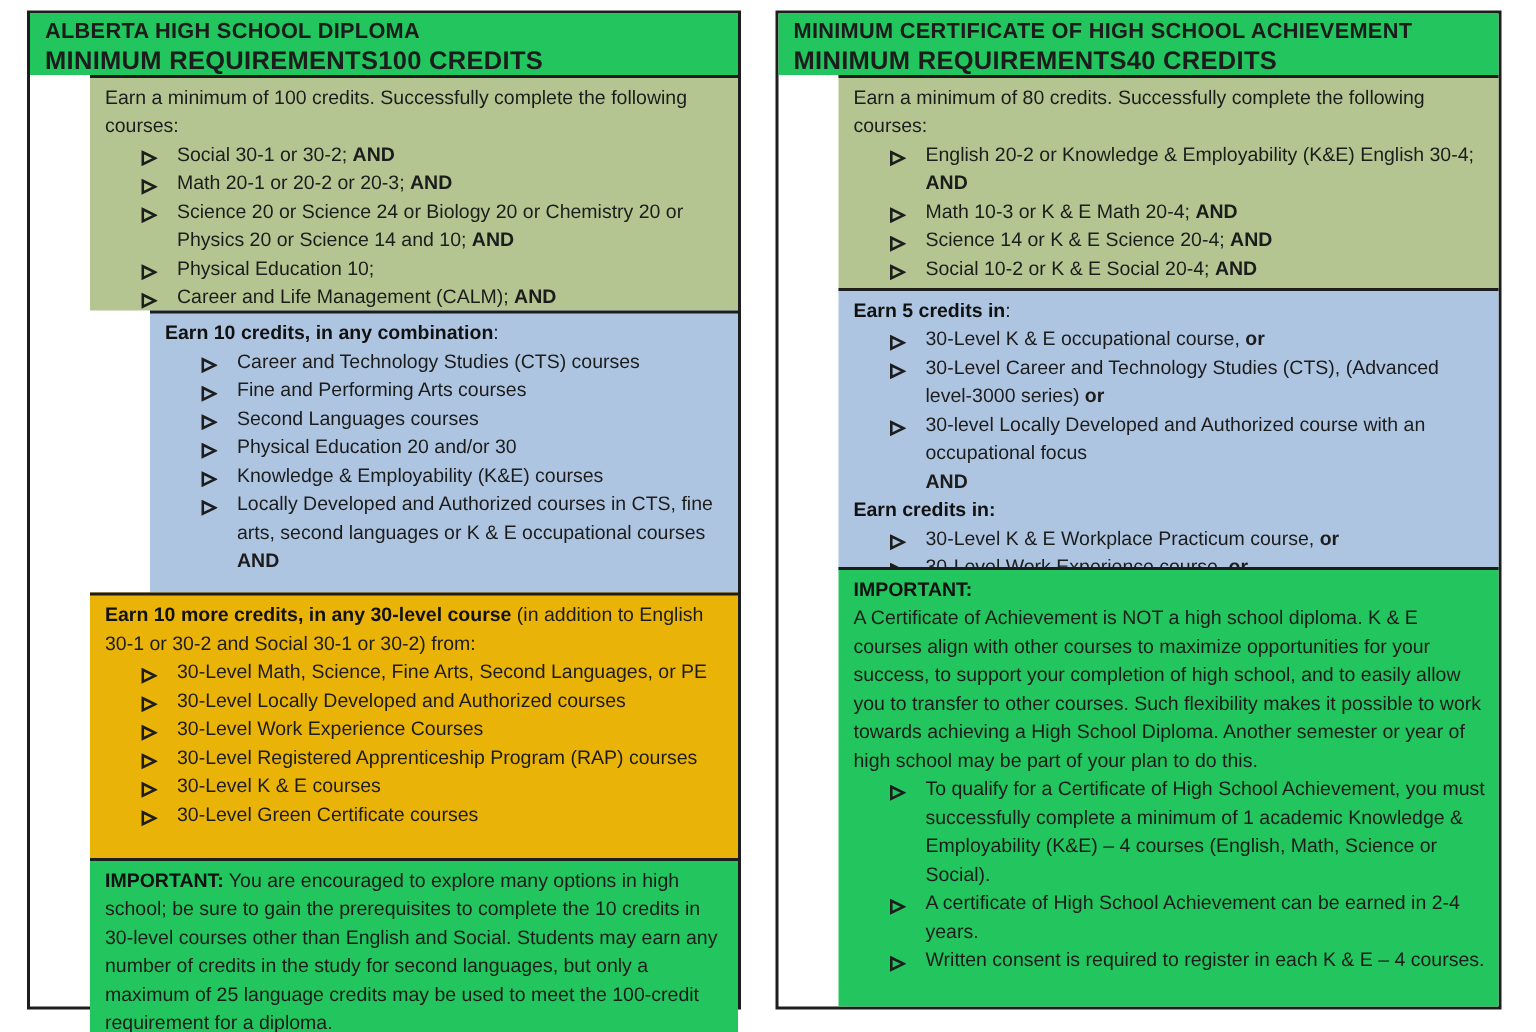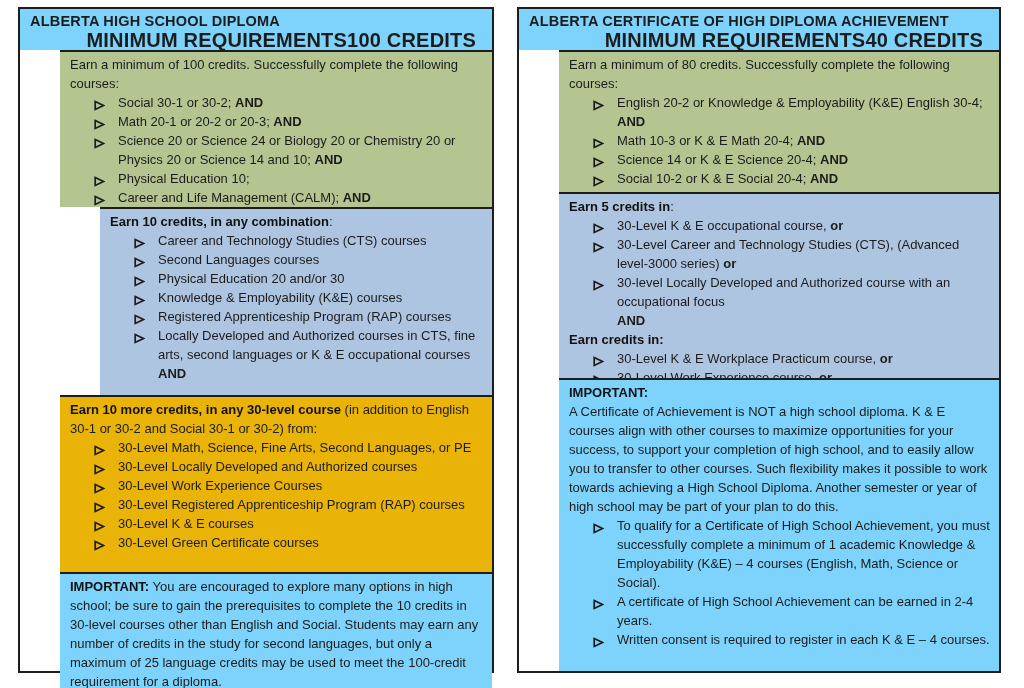--- a/index.html
+++ b/index.html
@@ -7,31 +7,31 @@
     position:relative;width:1024px;height:688px;background:#ffffff;
     font-family:"Liberation Sans",sans-serif;color:#1c1c1c;overflow:hidden;
   }
   .panel{
     position:absolute;top:7px;height:666px;box-sizing:border-box;
     border:2px solid #1d1d1d;display:flex;flex-direction:column;background:#fff;
   }
   #panel-0{left:18px;width:476px;}
   #panel-1{left:517px;width:484px;}
 
-  .bg-yellow{background:#7dd3fc;}
+  .bg-yellow{background:#22c55e;}
   .bg-green{background:#B5C591;}
   .bg-blue{background:#AEC5E1;}
   .bg-pink{background:#eab308;}
 
   .hdr{
     height:41px;box-sizing:border-box;flex:0 0 auto;
     padding:2px 16px 0 10px;display:flex;flex-direction:column;justify-content:center;
   }
   .hdr .line1{font-weight:bold;font-size:14.5px;line-height:19px;letter-spacing:.2px;}
-  .hdr .line2{display:flex;justify-content:flex-end;font-weight:bold;font-size:20px;line-height:19px;letter-spacing:.2px;}
+  .hdr .line2{display:flex;justify-content:flex-start;font-weight:bold;font-size:17px;line-height:19px;letter-spacing:.2px;}
 
   .sections{display:flex;flex-direction:column;flex:1 1 auto;padding-left:40px;}
   .sec{
     box-sizing:border-box;border-top:2px solid #1d1d1d;
     padding:3px 8px 0 10px;overflow:hidden;flex:0 0 auto;
   }
   .sec.grow{flex:1 1 auto;}
   .txt{font-size:13px;line-height:19px;}
   .txt b{color:#111;}
   .item{
@@ -76,30 +76,30 @@
           </div>
         </div>
         <div class="sec bg-blue" style="height: 188px; margin-left: 40px;">
           <div class="txt"><b>Earn 10 credits, in any combination</b>:</div>
           <div>
             <div class="item"><span class="bullet"><svg viewBox="0 0 11 11" width="11" height="11">
                   <path d="M1.2,1.5 L9.5,5.5 L1.2,9.5 Z" fill="none" stroke="#1d1d1d" stroke-width="1.7" stroke-linejoin="miter"></path>
                 </svg></span>Career and Technology Studies (CTS) courses</div>
             <div class="item"><span class="bullet"><svg viewBox="0 0 11 11" width="11" height="11">
                   <path d="M1.2,1.5 L9.5,5.5 L1.2,9.5 Z" fill="none" stroke="#1d1d1d" stroke-width="1.7" stroke-linejoin="miter"></path>
+                </svg></span>Fine and Performing Arts courses</div>
+            <div class="item"><span class="bullet"><svg viewBox="0 0 11 11" width="11" height="11">
+                  <path d="M1.2,1.5 L9.5,5.5 L1.2,9.5 Z" fill="none" stroke="#1d1d1d" stroke-width="1.7" stroke-linejoin="miter"></path>
                 </svg></span>Second Languages courses</div>
             <div class="item"><span class="bullet"><svg viewBox="0 0 11 11" width="11" height="11">
                   <path d="M1.2,1.5 L9.5,5.5 L1.2,9.5 Z" fill="none" stroke="#1d1d1d" stroke-width="1.7" stroke-linejoin="miter"></path>
                 </svg></span>Physical Education 20 and/or 30</div>
             <div class="item"><span class="bullet"><svg viewBox="0 0 11 11" width="11" height="11">
                   <path d="M1.2,1.5 L9.5,5.5 L1.2,9.5 Z" fill="none" stroke="#1d1d1d" stroke-width="1.7" stroke-linejoin="miter"></path>
                 </svg></span>Knowledge &amp; Employability  (K&amp;E) courses</div>
-            <div class="item"><span class="bullet"><svg viewBox="0 0 11 11" width="11" height="11">
-                  <path d="M1.2,1.5 L9.5,5.5 L1.2,9.5 Z" fill="none" stroke="#1d1d1d" stroke-width="1.7" stroke-linejoin="miter"></path>
-                </svg></span>Registered Apprenticeship Program (RAP) courses</div>
             <div class="item"><span class="bullet"><svg viewBox="0 0 11 11" width="11" height="11">
                   <path d="M1.2,1.5 L9.5,5.5 L1.2,9.5 Z" fill="none" stroke="#1d1d1d" stroke-width="1.7" stroke-linejoin="miter"></path>
                 </svg></span>Locally Developed and Authorized courses in CTS, fine arts, second languages or K &amp; E occupational courses <b>AND</b></div>
           </div>
         </div>
         <div class="sec bg-pink" style="height: 177px;">
           <div class="txt"><b>Earn 10 more credits, in any 30-level course</b> (in addition to English 30-1 or 30-2 and Social 30-1 or 30-2) from:</div>
           <div>
             <div class="item"><span class="bullet"><svg viewBox="0 0 11 11" width="11" height="11">
                   <path d="M1.2,1.5 L9.5,5.5 L1.2,9.5 Z" fill="none" stroke="#1d1d1d" stroke-width="1.7" stroke-linejoin="miter"></path>
@@ -122,21 +122,21 @@
           </div>
         </div>
         <div class="sec bg-yellow grow">
           <div class="txt"><b>IMPORTANT:</b> You are encouraged to explore many options in high school; be sure to gain the prerequisites to complete the 10 credits in 30-level courses other than English and Social. Students may earn any number of credits in the study for second languages, but only a maximum of 25 language credits may be used to meet the 100-credit requirement for a diploma.</div>
         </div>
       </div>
   </div>
 
   <div class="panel" id="panel-1">
     <div class="hdr bg-yellow">
-      <div class="line1">ALBERTA CERTIFICATE OF HIGH DIPLOMA ACHIEVEMENT</div>
+      <div class="line1">MINIMUM CERTIFICATE OF HIGH SCHOOL ACHIEVEMENT</div>
       <div class="line2">
         <span>MINIMUM REQUIREMENTS</span>
         <span>40  CREDITS</span>
       </div>
     </div>
     <div class="sections">
         <div class="sec bg-green" style="height: 142px;">
           <div class="txt">Earn a minimum of 80 credits. Successfully complete the following courses:</div>
           <div>
             <div class="item"><span class="bullet"><svg viewBox="0 0 11 11" width="11" height="11">

